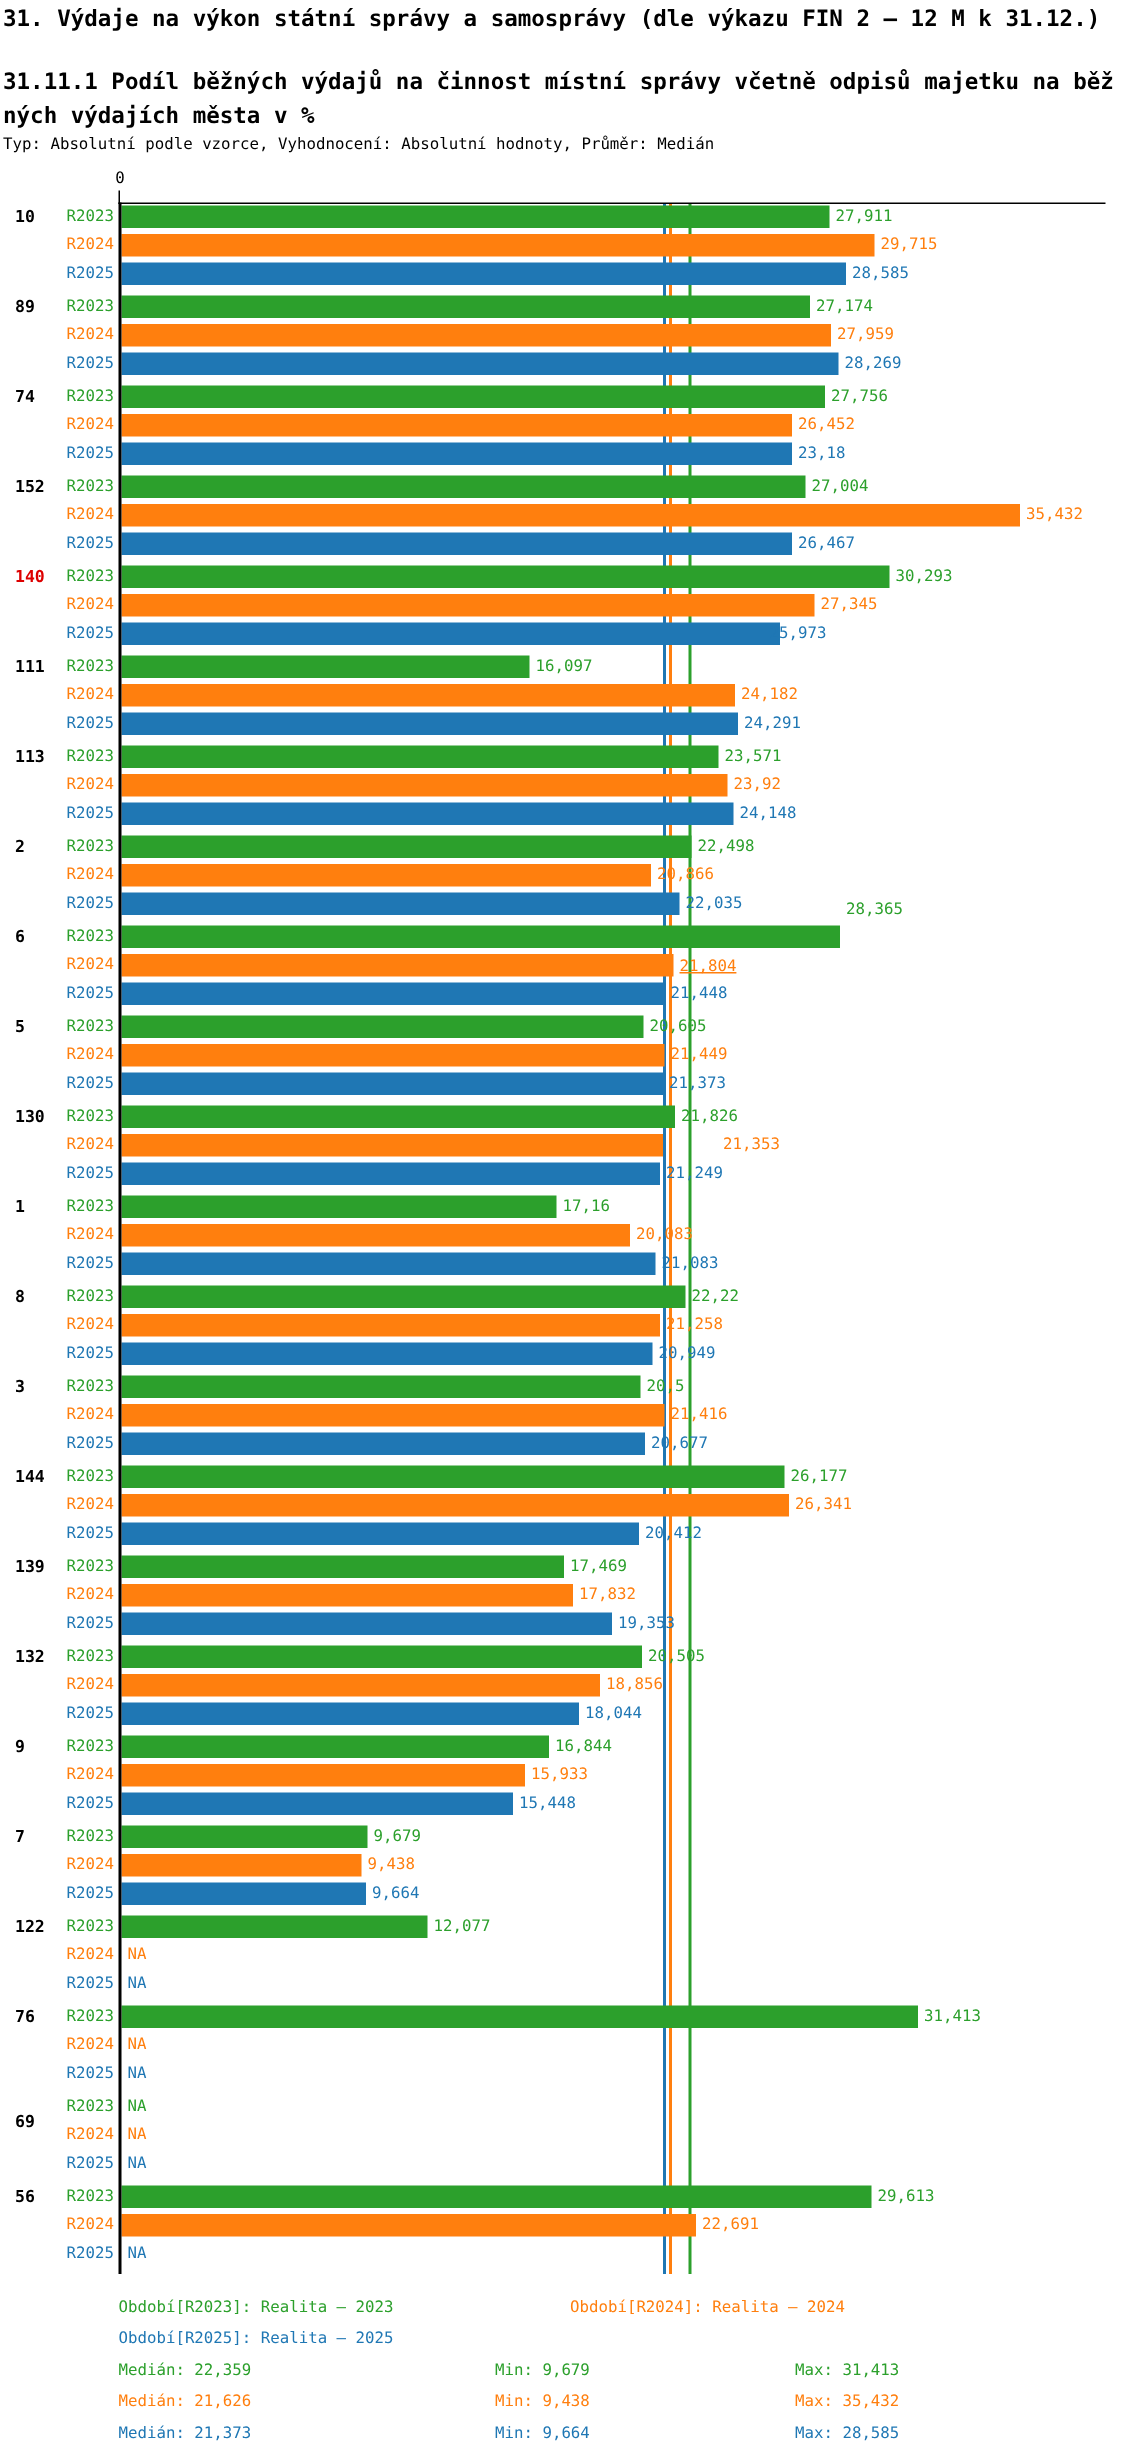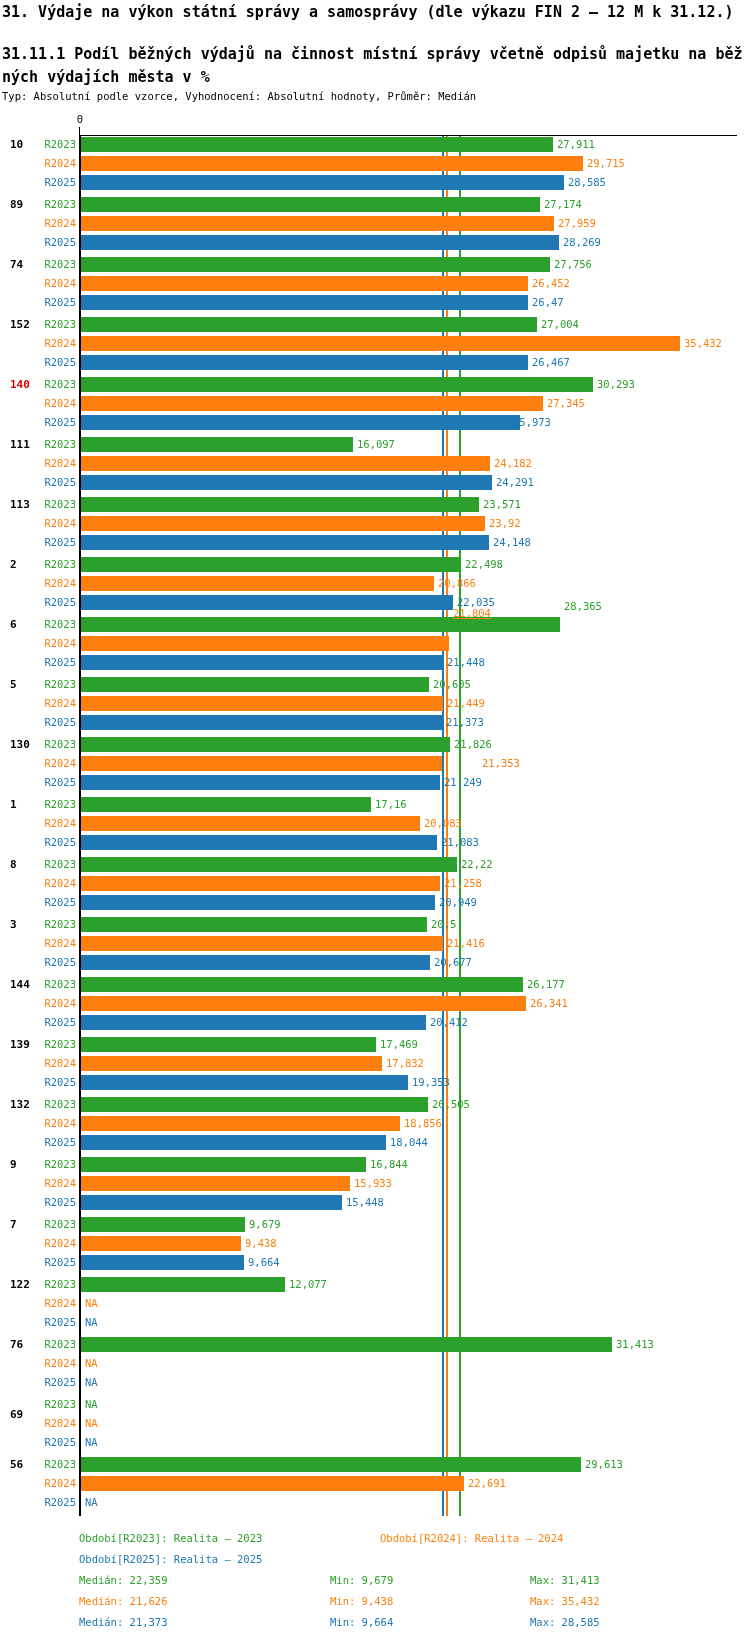--- a/index.html
+++ b/index.html
@@ -87,21 +87,21 @@
     <div>
       <div class="abs group-label" style="top: 122px;">74</div>
       <div class="abs series-label" style="top: 122px; color: rgb(44, 160, 44);">R2023</div>
       <div class="abs bar" style="top: 122px; left: 81px; width: 469px; background: rgb(44, 160, 44);"></div>
       <div class="abs bar-value" style="top: 122px; left: 554px; color: rgb(44, 160, 44);">27,756</div>
       <div class="abs series-label" style="top: 141px; color: rgb(255, 127, 14);">R2024</div>
       <div class="abs bar" style="top: 141px; left: 81px; width: 447px; background: rgb(255, 127, 14);"></div>
       <div class="abs bar-value" style="top: 141px; left: 532px; color: rgb(255, 127, 14);">26,452</div>
       <div class="abs series-label" style="top: 160px; color: rgb(31, 119, 180);">R2025</div>
       <div class="abs bar" style="top: 160px; left: 81px; width: 447px; background: rgb(31, 119, 180);"></div>
-      <div class="abs bar-value" style="top: 160px; left: 532px; color: rgb(31, 119, 180);">26,47</div>
+      <div class="abs bar-value" style="top: 160px; left: 532px; color: rgb(31, 119, 180);">23,18</div>
     </div>
     <div>
       <div class="abs group-label" style="top: 182px;">152</div>
       <div class="abs series-label" style="top: 182px; color: rgb(44, 160, 44);">R2023</div>
       <div class="abs bar" style="top: 182px; left: 81px; width: 456px; background: rgb(44, 160, 44);"></div>
       <div class="abs bar-value" style="top: 182px; left: 541px; color: rgb(44, 160, 44);">27,004</div>
       <div class="abs series-label" style="top: 201px; color: rgb(255, 127, 14);">R2024</div>
       <div class="abs bar" style="top: 201px; left: 81px; width: 599px; background: rgb(255, 127, 14);"></div>
       <div class="abs bar-value" style="top: 201px; left: 684px; color: rgb(255, 127, 14);">35,432</div>
       <div class="abs series-label" style="top: 220px; color: rgb(31, 119, 180);">R2025</div>
@@ -156,21 +156,21 @@
       <div class="abs bar" style="top: 460px; left: 81px; width: 372px; background: rgb(31, 119, 180);"></div>
       <div class="abs bar-value" style="top: 460px; left: 457px; color: rgb(31, 119, 180);">22,035</div>
     </div>
     <div>
       <div class="abs group-label" style="top: 482px;">6</div>
       <div class="abs series-label" style="top: 482px; color: rgb(44, 160, 44);">R2023</div>
       <div class="abs bar" style="top: 482px; left: 81px; width: 479px; background: rgb(44, 160, 44);"></div>
       <div class="abs bar-value" style="top: 464px; left: 564px; color: rgb(44, 160, 44);">28,365</div>
       <div class="abs series-label" style="top: 501px; color: rgb(255, 127, 14);">R2024</div>
       <div class="abs bar" style="top: 501px; left: 81px; width: 368px; background: rgb(255, 127, 14);"></div>
-      <div class="abs bar-value" style="top: 471px; left: 453px; color: rgb(255, 127, 14); text-decoration: underline;">21,804</div>
+      <div class="abs bar-value" style="top: 502px; left: 453px; color: rgb(255, 127, 14); text-decoration: underline;">21,804</div>
       <div class="abs series-label" style="top: 520px; color: rgb(31, 119, 180);">R2025</div>
       <div class="abs bar" style="top: 520px; left: 81px; width: 362px; background: rgb(31, 119, 180);"></div>
       <div class="abs bar-value" style="top: 520px; left: 447px; color: rgb(31, 119, 180);">21,448</div>
     </div>
     <div>
       <div class="abs group-label" style="top: 542px;">5</div>
       <div class="abs series-label" style="top: 542px; color: rgb(44, 160, 44);">R2023</div>
       <div class="abs bar" style="top: 542px; left: 81px; width: 348px; background: rgb(44, 160, 44);"></div>
       <div class="abs bar-value" style="top: 542px; left: 433px; color: rgb(44, 160, 44);">20,605</div>
       <div class="abs series-label" style="top: 561px; color: rgb(255, 127, 14);">R2024</div>

